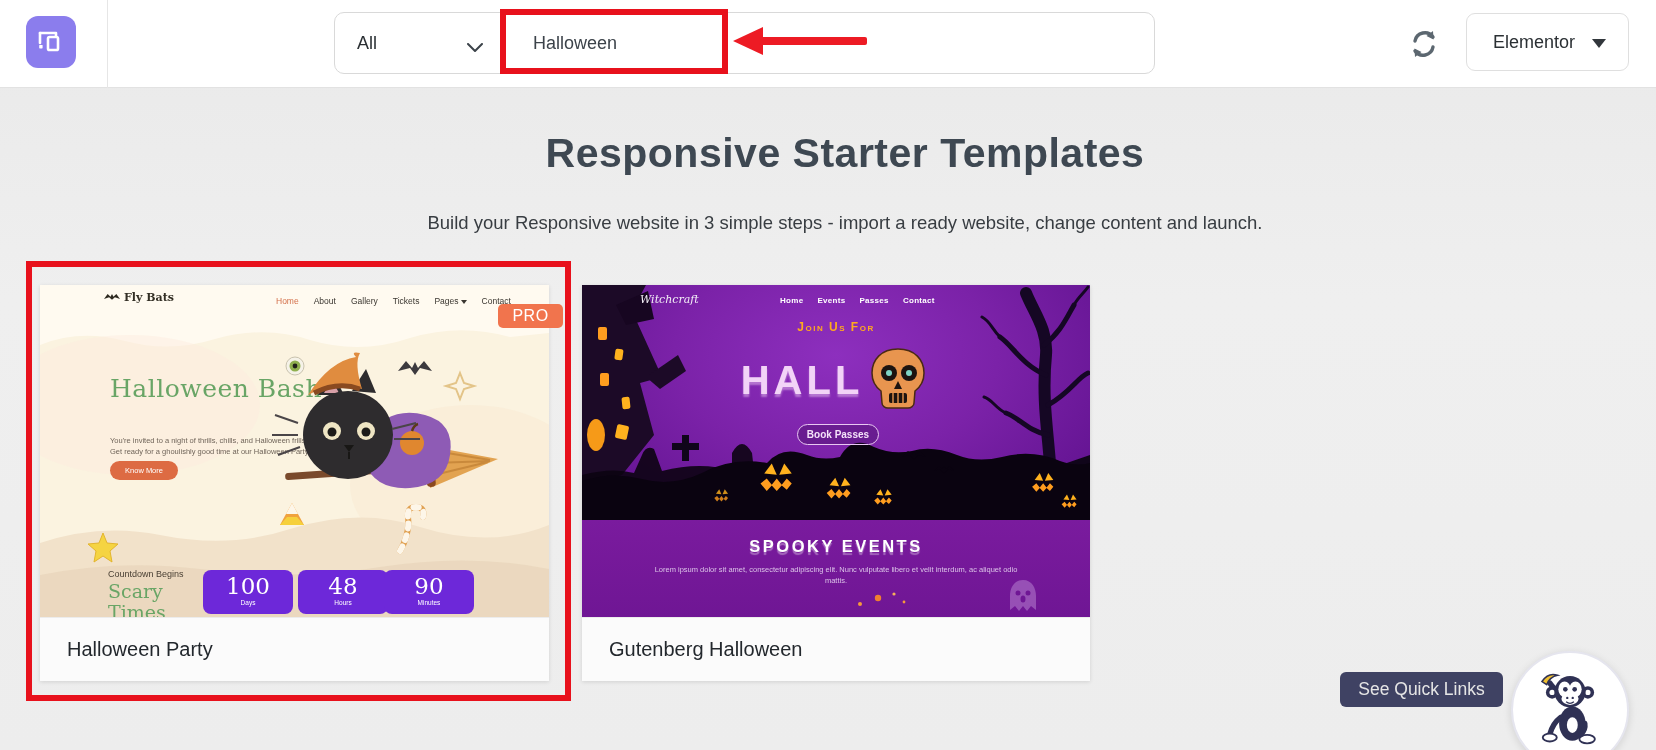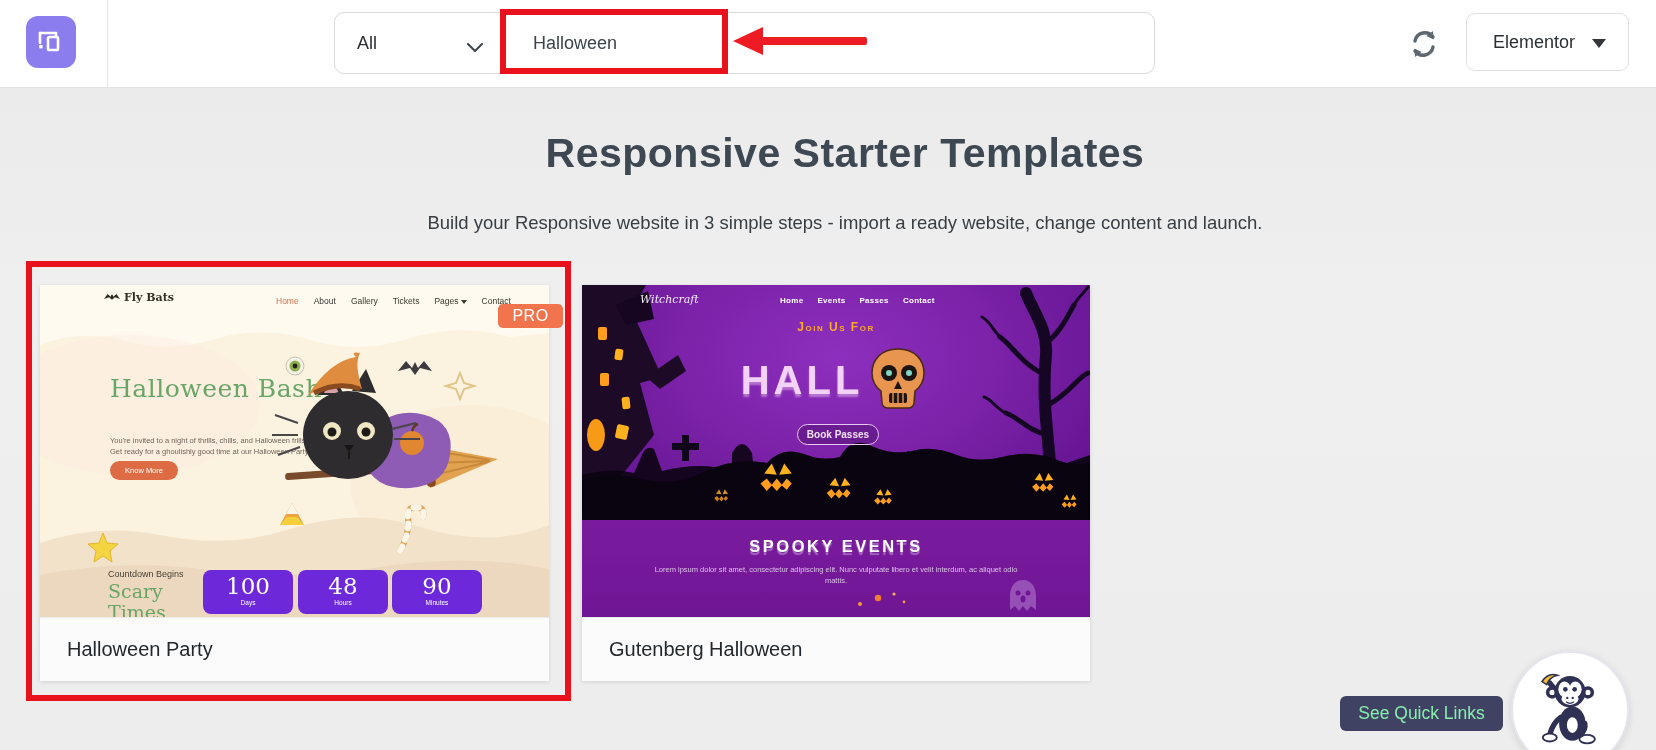--- a/index.html
+++ b/index.html
@@ -94,22 +94,22 @@
             border-radius:11px; background:rgba(40,5,60,0.25); color:#f5e3fa; font-size:10px; font-weight:bold;
             display:flex; align-items:center; justify-content:center; }
   .p2-section { position:absolute; left:0; top:235px; width:508px; height:97px;
                 background:linear-gradient(180deg,#7a1b9e,#6f1694); }
   .p2-sectiontitle { position:absolute; left:0; top:17px; width:100%; text-align:center; font-size:16.5px;
                      font-weight:bold; color:#fff; letter-spacing:2.5px; text-shadow:0 3px 1px rgba(255,255,255,0.35); }
   .p2-sectiontext { position:absolute; left:0; top:44px; width:100%; text-align:center; font-size:7.5px;
                     line-height:11px; color:#dcc3e8; }
 
   
-  .quick-links-btn { position:absolute; left:1340px; top:696px; width:163px; height:35px; background:#3f4263;
-                     border-radius:6px; color:#86efac; font-size:17.5px; display:flex; align-items:center;
+  .quick-links-btn { position:absolute; left:1340px; top:672px; width:163px; height:35px; background:#3f4263;
+                     border-radius:6px; color:#e5e5e5; font-size:17.5px; display:flex; align-items:center;
                      justify-content:center; cursor:pointer; z-index:10; }
   .mascot-circle { position:absolute; left:1511px; top:651px; width:118px; height:118px; background:#fff;
                    border-radius:50%; border:2px solid #e5e5ee; box-shadow:0 2px 8px rgba(0,0,0,0.12);
                    display:flex; align-items:center; justify-content:center; cursor:pointer; z-index:11; }
 </style>
 </head>
 <body>
 
 <div class="stage">
 
@@ -261,21 +261,21 @@
         <div>Times</div>
       </div>
       <div class="count-box" style="left:163px;">
         <div class="count-value">100</div>
         <div class="count-unit">Days</div>
       </div>
       <div class="count-box" style="left:258px;">
         <div class="count-value">48</div>
         <div class="count-unit">Hours</div>
       </div>
-      <div class="count-box" style="left:352px;">
+      <div class="count-box" style="left:344px;">
         <div class="count-value">90</div>
         <div class="count-unit">Minutes</div>
       </div>
     </div>
 
     <div class="card-footer">
       <span class="card-title">Halloween Party</span>
     </div>
   </div>
   <div class="pro-badge">PRO</div>

